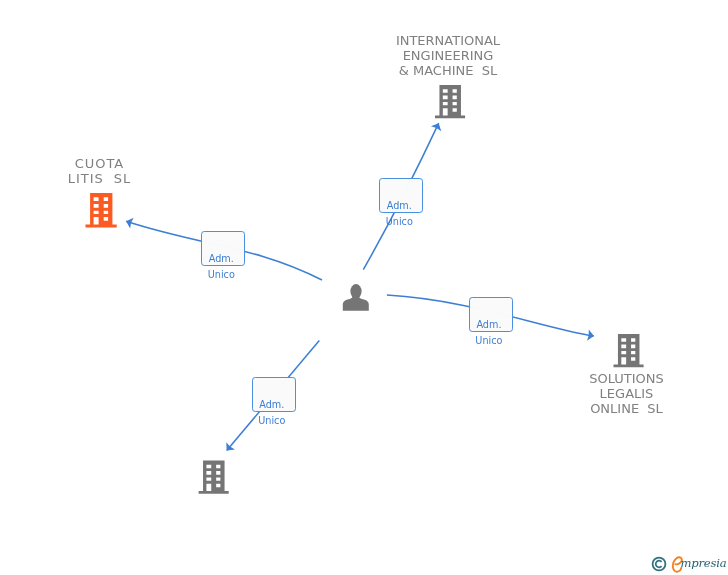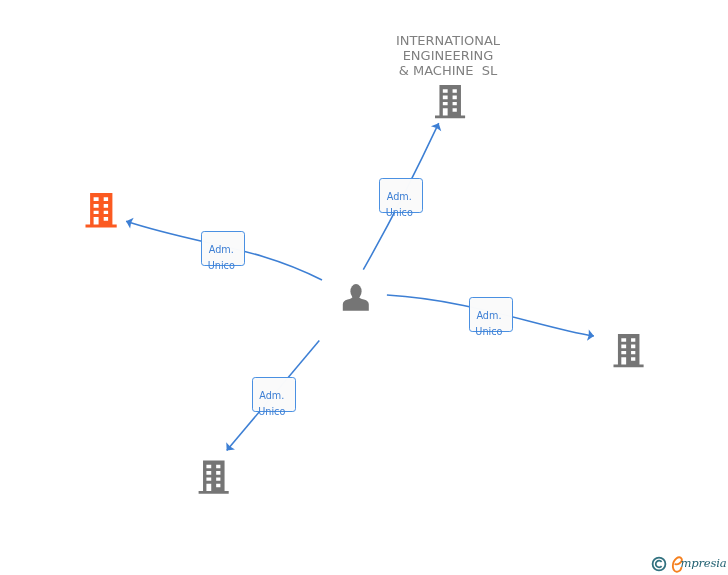--- a/index.html
+++ b/index.html
@@ -6,21 +6,21 @@
   body{width:728px;height:575px;font-family:"DejaVu Sans",sans-serif;overflow:hidden;
     -webkit-font-smoothing:antialiased;}
   #stage{position:relative;width:728px;height:575px;background:#fff;transform:translateZ(0);}
   svg.layer{position:absolute;left:0;top:0;width:728px;height:575px;overflow:visible;}
   .nodelabel{position:absolute;transform:translateZ(0);text-align:center;width:120px;
     color:#808080;font-size:13px;line-height:14.8px;white-space:pre;}
   .nodelabel.spaced{letter-spacing:0.95px;}
   .edgelabel{position:absolute;transform:translateZ(0);box-sizing:border-box;width:44px;height:34.5px;
     border:1.6px solid #4a90e2;border-radius:3.2px;
     background:rgba(250,250,250,0.99);color:#3d7fd4;font-size:9.7px;line-height:15.5px;text-align:center;
-    white-space:pre;padding-top:10px;padding-right:3.5px;}
+    white-space:pre;padding-top:19px;padding-right:3.5px;}
   #watermark{position:absolute;transform:translateZ(0);left:0;top:0;width:584px;height:575px;}
   #watermark .cr{position:absolute;left:650.6px;top:556.1px;}
   #watermark .ini{position:absolute;left:671.3px;top:556px;}
   #watermark .brand{position:absolute;left:680.4px;top:554px;
       font-family:"DejaVu Serif",serif;font-style:italic;font-size:11.6px;color:#1f5f70;
       line-height:18px;letter-spacing:-0.2px;}
 </style>
 </head>
 <body>
 
@@ -58,23 +58,28 @@
     </g>
     <g>
       <path class="node-icon" fill="#757575" fill-rule="evenodd" d="M4.6 0h22.3v31.5h-22.3zM0 31.5h31.2v3.0h-31.2zM8.1 4.3v3.7h5.0v-3.7zM18.2 4.3v3.7h4.4v-3.7zM8.1 10.9v3.8h5.0v-3.8zM18.2 10.9v3.8h4.4v-3.8zM8.1 17.7v3.3h5.0v-3.3zM18.2 17.7v3.3h4.4v-3.3zM8.1 24.0v7.5h5.0v-7.5zM18.2 24.0v3.8h4.4v-3.8z" transform="translate(198.6,460.5) scale(0.965)"></path>
     </g>
     <g class="node-icon" fill="#757575" transform="translate(342.8,284) scale(1)">
       <ellipse cx="13.2" cy="7.3" rx="5.6" ry="7.2"></ellipse>
       <path d="M0 26.8 v -6.2 c0 -2.6 1.5 -4.0 4.8 -5.0 c3.2 -1.0 5.0 -1.6 5.3 -3.6 h5.8 c0.3 2.0 2.1 2.6 5.3 3.6 c3.3 1.0 4.8 2.4 4.8 5.0 v6.2 z"></path>
     </g>
   </svg>
 
+  <div class="nodelabel spaced" style="left: 39.5px; top: 157px;">CUOTA
+LITIS  SL</div>
   <div class="nodelabel" style="left: 388px; top: 34px;">INTERNATIONAL
 ENGINEERING
 &amp; MACHINE  SL</div>
+  <div class="nodelabel" style="left: 566.5px; top: 372.2px;">SOLUTIONS
+LEGALIS
+ONLINE  SL</div>
 
   <div class="edgelabel" style="left: 201px; top: 231px;">Adm.
 Unico</div>
   <div class="edgelabel" style="left: 379px; top: 178px;">Adm.
 Unico</div>
   <div class="edgelabel" style="left: 468.7px; top: 297px;">Adm.
 Unico</div>
   <div class="edgelabel" style="left: 251.5px; top: 377px;">Adm.
 Unico</div>
 

